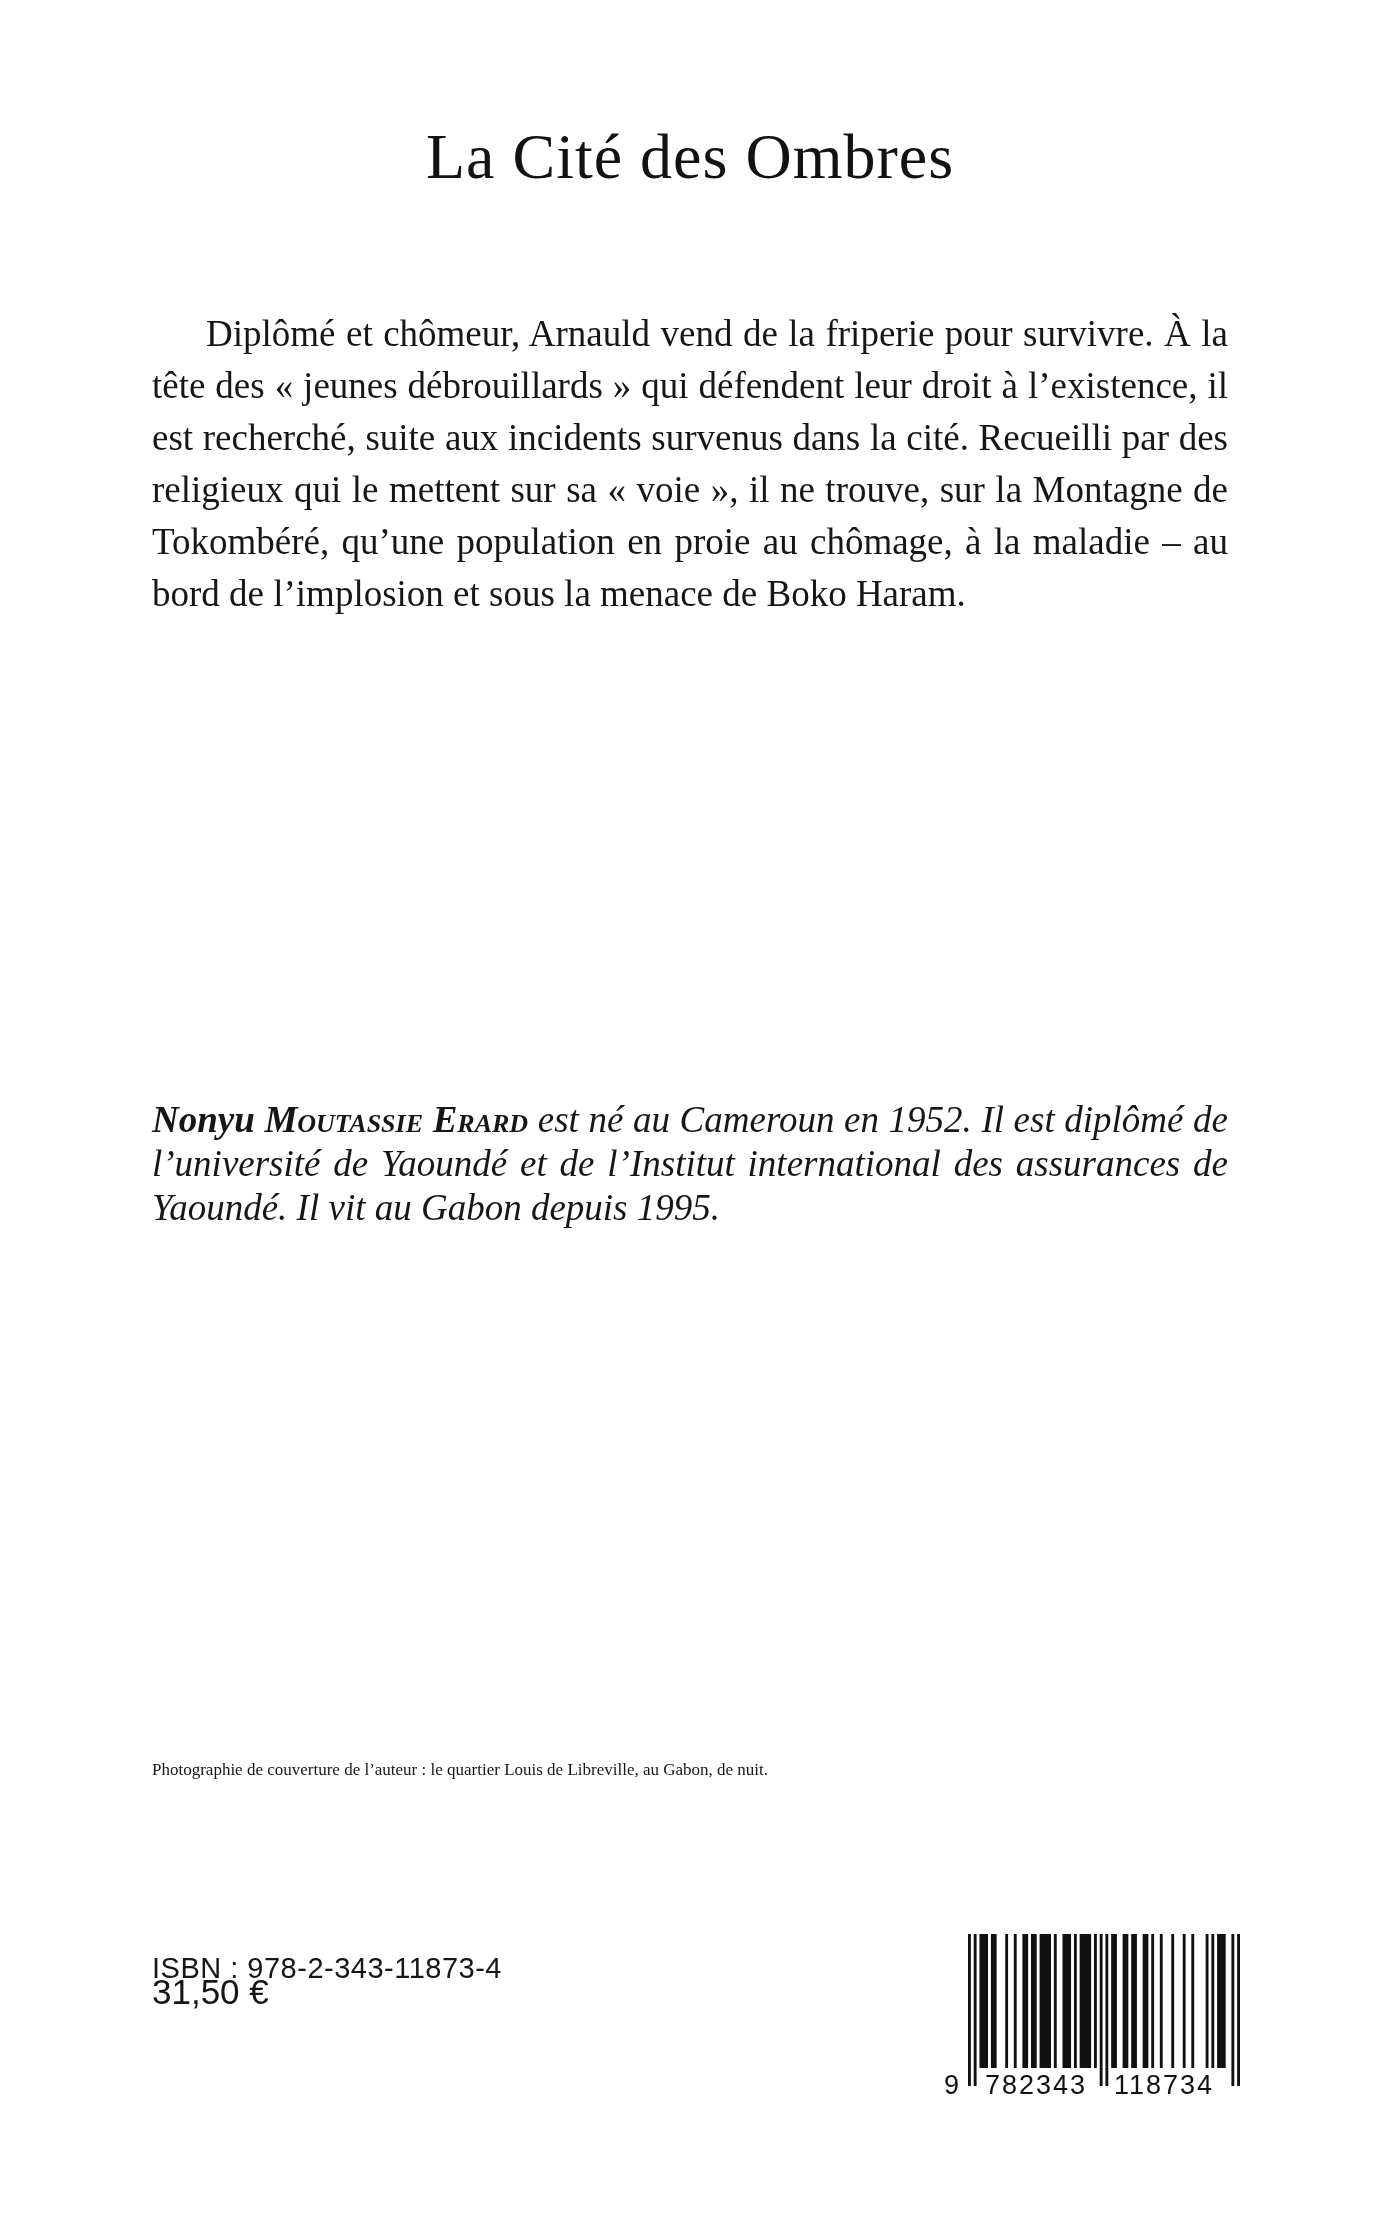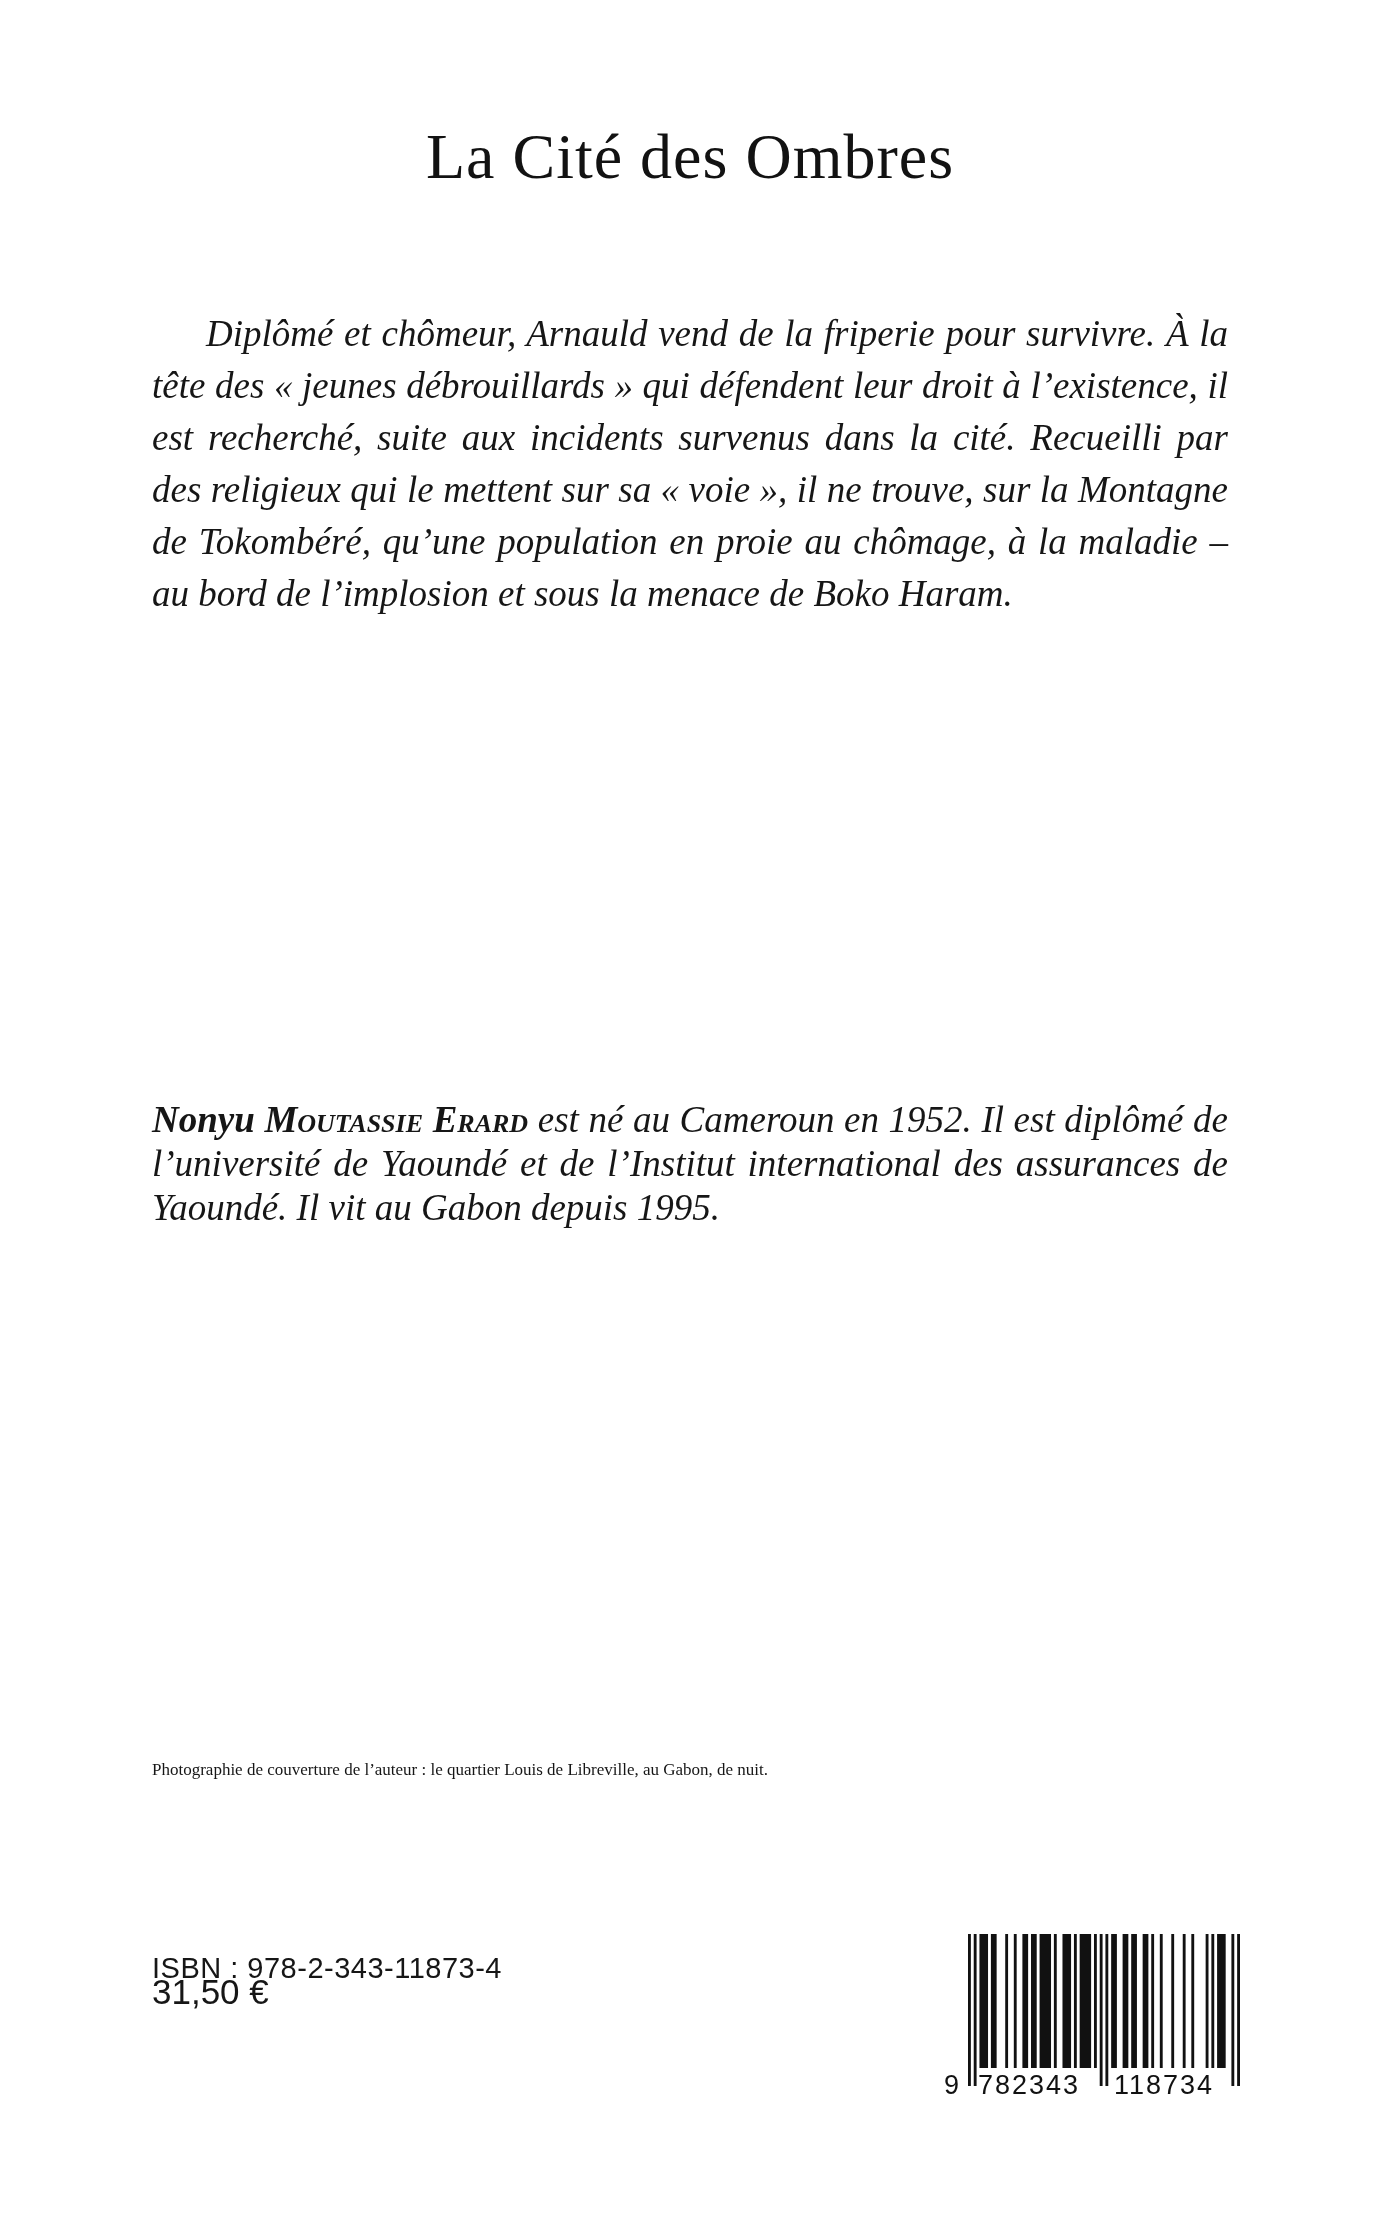--- a/index.html
+++ b/index.html
@@ -23,21 +23,21 @@
     letter-spacing:1px;
     color:#121212;
   }
   .synopsis {
     position:absolute;
     top:296px; left:152px; right:172px;
     font-size:37px;
     line-height:52px;
     text-align:justify;
   }
-  .synopsis p { text-indent:54px;font-style:italic; }
+  .synopsis p { text-indent:54px; }
   .bio {
     position:absolute;
     top:1086px; left:152px; right:172px;
     font-style:italic;
     font-size:37px;
     line-height:44px;
     text-align:justify;
   }
   .author-name { font-weight:bold; }
   .small-caps { font-variant:small-caps; }
@@ -68,21 +68,21 @@
   .barcode .digits span {
     position:absolute;
     top:136px;
     font-family:"Liberation Sans", sans-serif;
     font-size:27px;
     letter-spacing:2px;
     color:#111111;
     white-space:nowrap;
   }
   .bd0 { left:0;   width:22px;  text-align:left;   letter-spacing:0 !important; }
-  .bd1 { left:34px;  width:116px; }
+  .bd1 { left:34px;  width:116px; text-align:center; }
   .bd2 { left:170px; width:116px; text-align:left; }
 </style>
 </head>
 <body>
 
 <div class="page">
 
   <h1 class="title">La Cité des Ombres</h1>
 
   <div class="synopsis">

